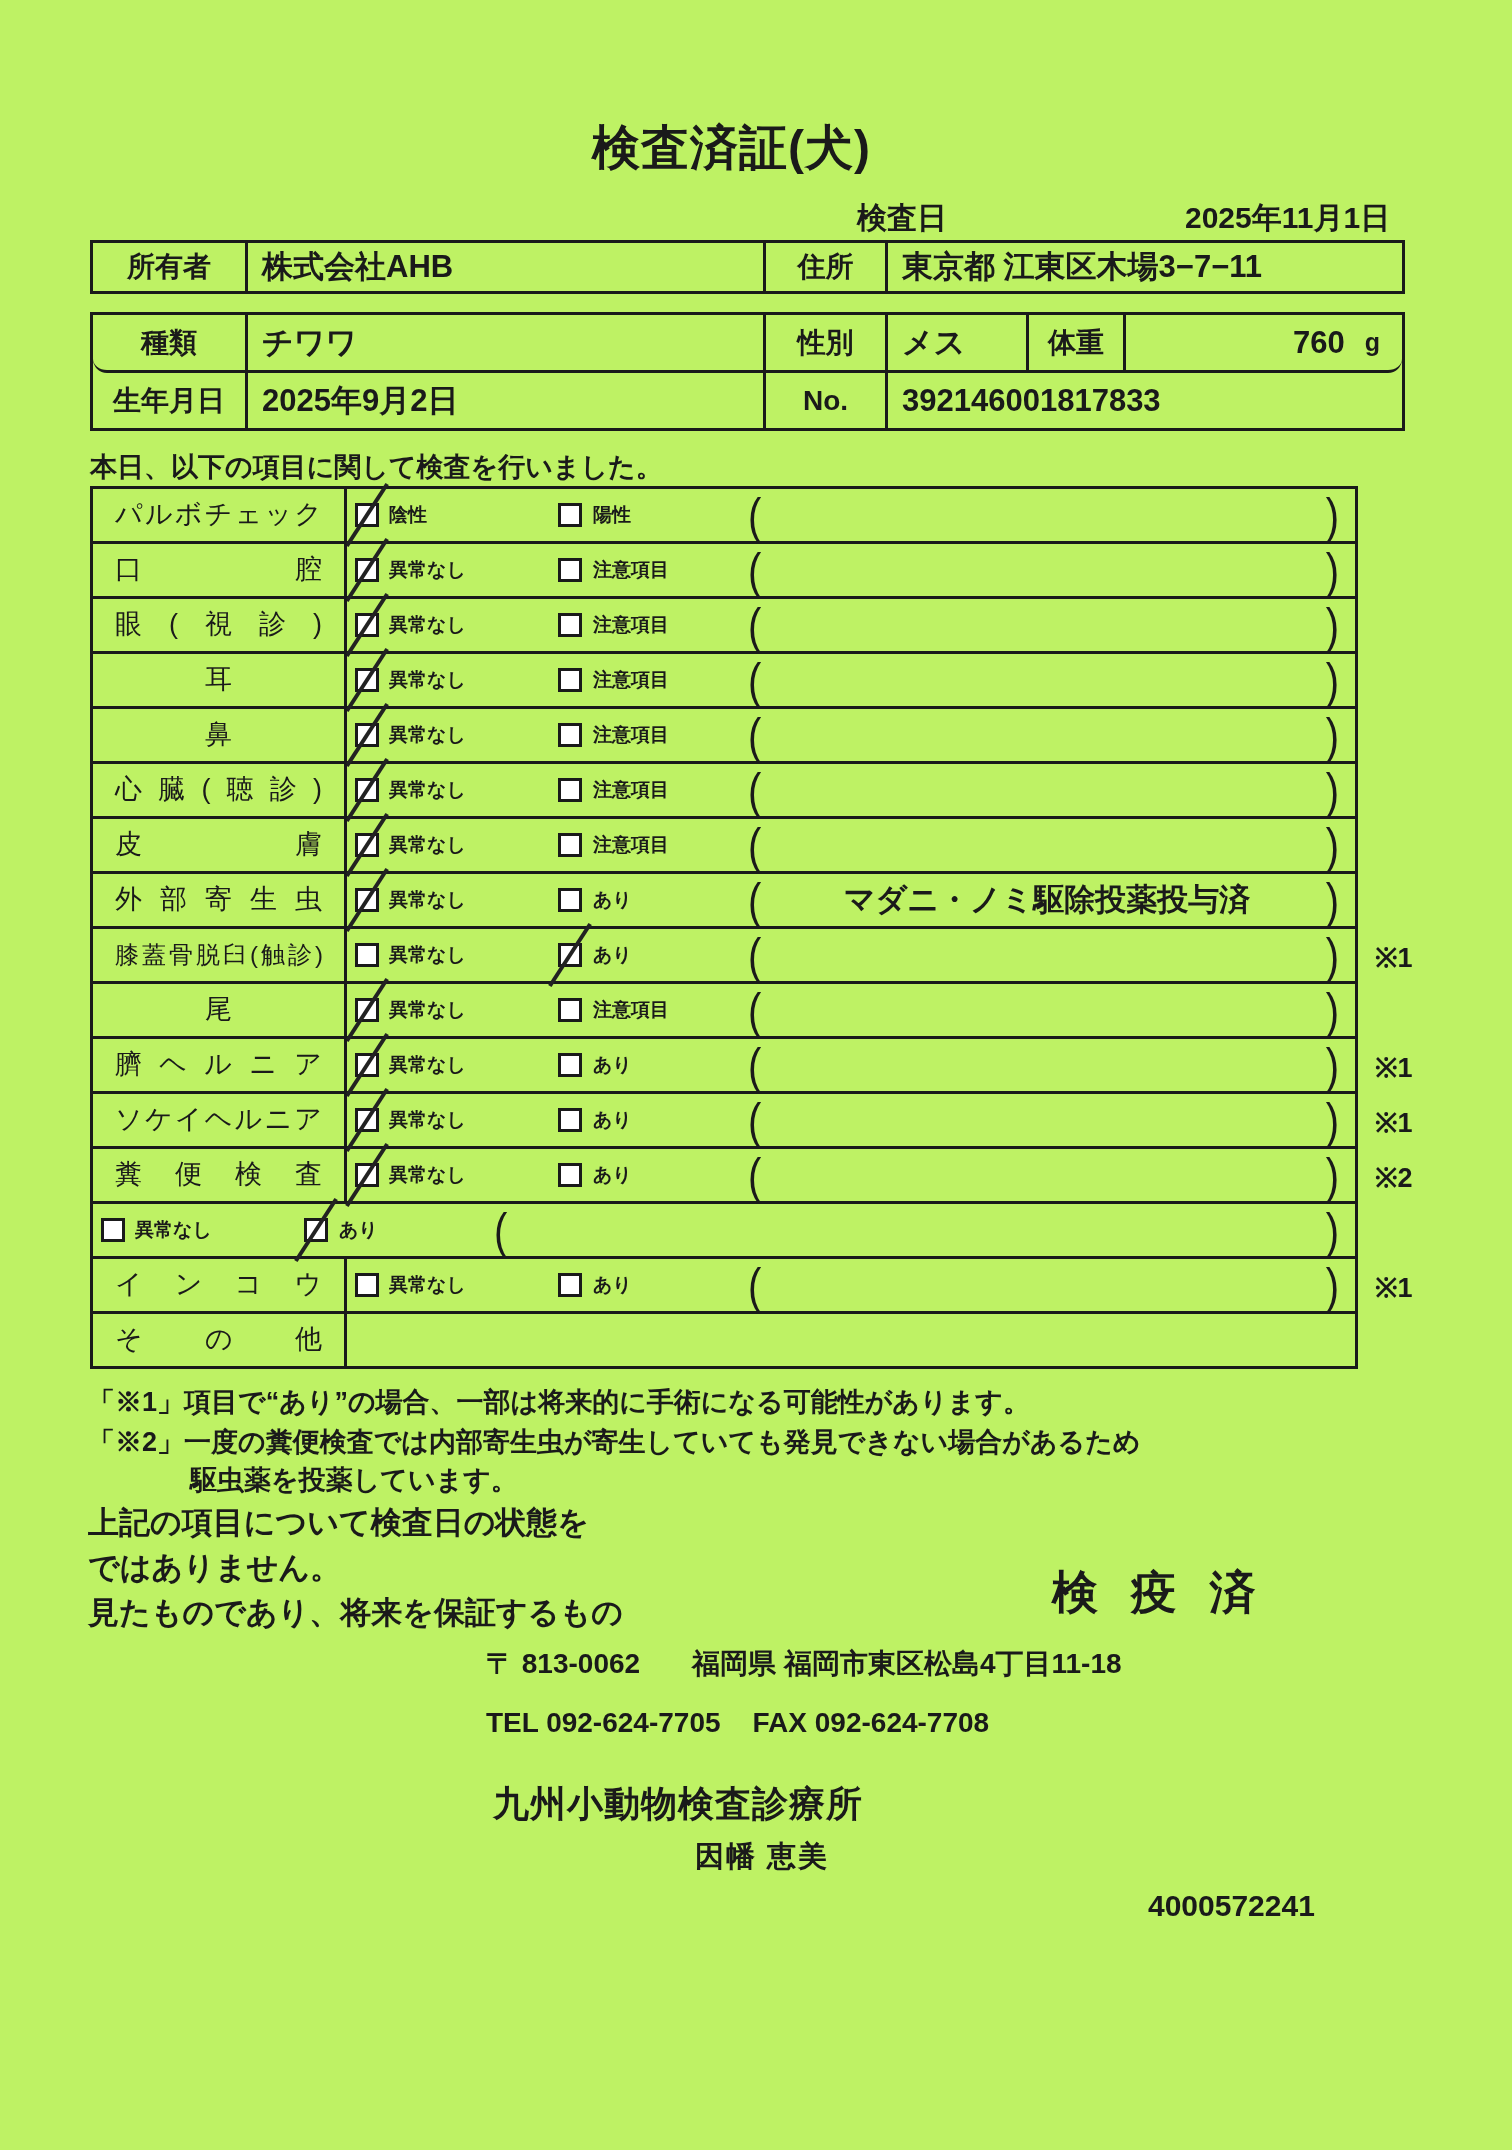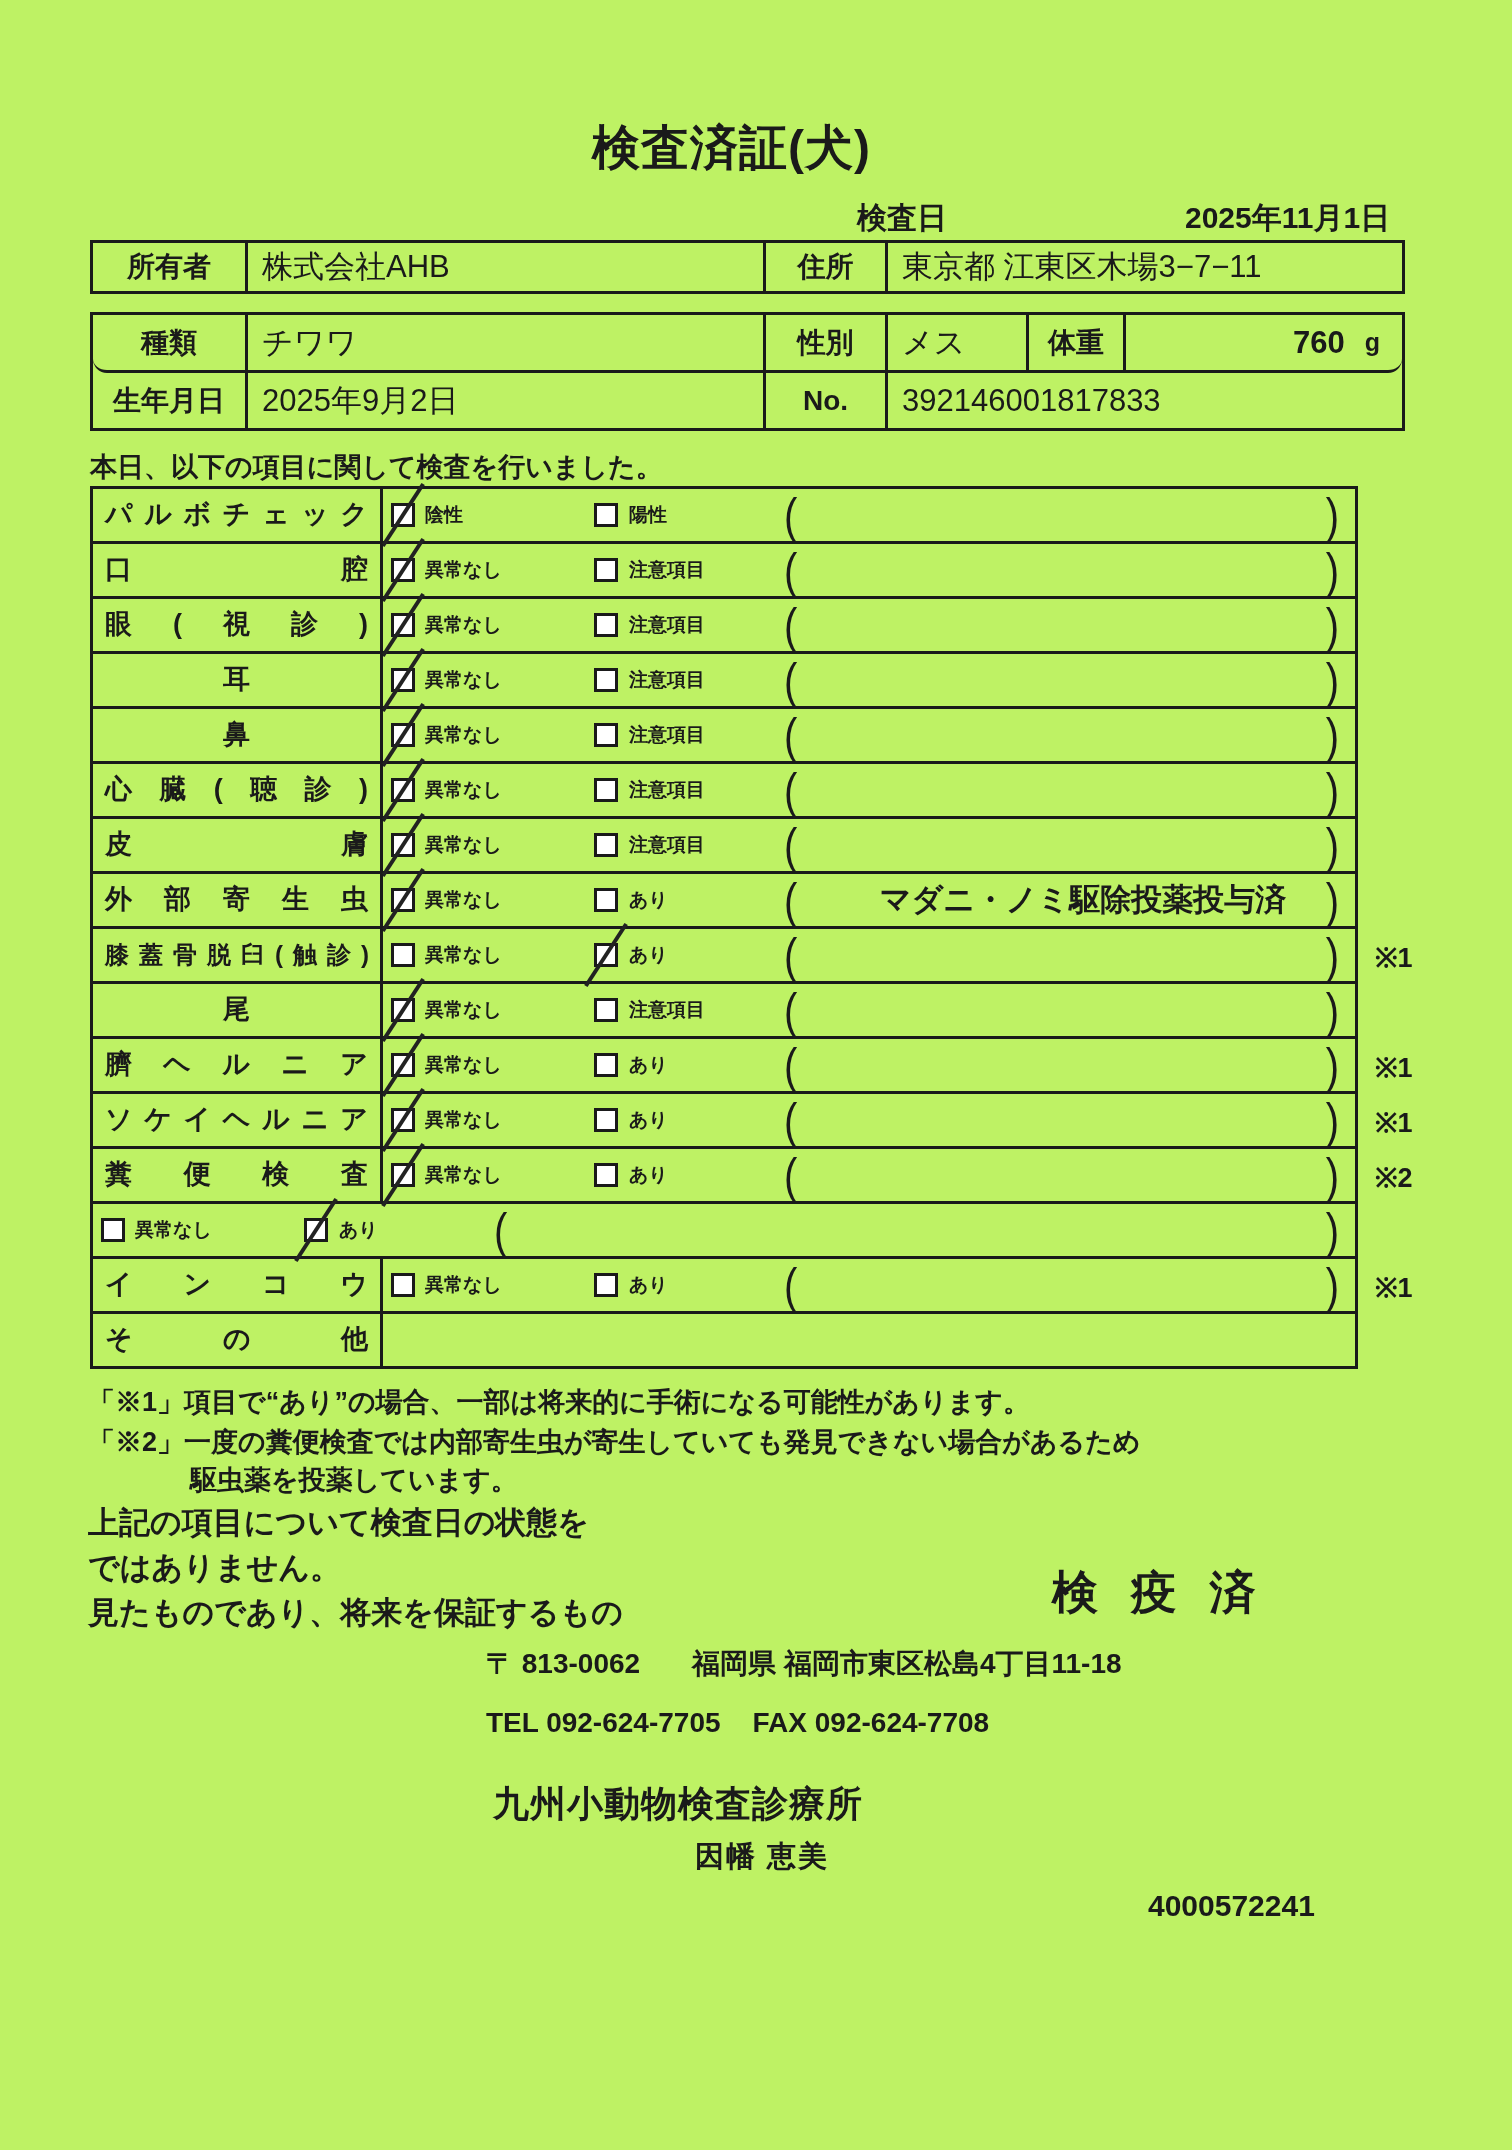--- a/index.html
+++ b/index.html
@@ -15,42 +15,42 @@
   #date-label { left:857px; top:198px; font-size:30px; font-weight:600; }
   #date-value { left:1185px; top:198px; font-size:30px; font-weight:600; }
 
   
   .htable { border:3px solid #1a1a1a; display:flex; flex-direction:column; }
   .hrow { display:flex; width:100%; flex:1; }
   .hrow.rule { border-bottom:3px solid #1a1a1a;border-radius:14px; }
   .cell { border-right:3px solid #1a1a1a; display:flex; align-items:center; height:100%; }
   .cell:last-child { border-right:none; }
   .cell.lab { justify-content:center; font-size:28px; font-weight:600; }
-  .cell.val { padding-left:14px; font-size:31px; font-weight:400; }
+  .cell.val { padding-left:14px; font-size:31px; font-weight:700; }
   #tableA { left:90px; top:240px; width:1315px; height:54px; }
   #tableB { left:90px; top:312px; width:1315px; height:119px; }
   .w-lab { width:155px; flex:none; }
   .w-val { width:518px; flex:none; }
   .w-lab2 { width:122px; flex:none; }
   .w-sex { width:141px; flex:none; }
   .w-wt  { width:97px; flex:none; }
   .flex1 { flex:1; }
   .weight-cell { justify-content:flex-end; padding-right:22px; font-size:31px; font-weight:600; }
   .weight-unit { font-size:25px; margin-left:20px; font-weight:600; }
 
   
   #intro { left:90px; top:449px; font-size:27px; font-weight:600; }
 
   
   #checklist-rows { left:90px; top:486px; width:1268px; border:3px solid #1a1a1a; }
   .crow { position:relative; height:55px; border-bottom:3px solid #1a1a1a; display:flex; overflow:visible; }
   .crow:last-child { border-bottom:none; height:52px; }
   .clabel {
-    width:290px; flex:none; border-right:3px solid #1a1a1a; height:100%;
-    font-size:27px; font-weight:700; line-height:50px; padding:0 12px;
+    width:254px; flex:none; border-right:3px solid #1a1a1a; height:100%;
+    font-size:27px; font-weight:400; line-height:50px; padding:0 22px;
     text-align:justify; text-align-last:justify; text-justify:inter-character;
     white-space:nowrap; overflow:hidden;
   }
   .clabel.center { text-align:center; text-align-last:center; }
   .clabel.tight { font-size:24px; letter-spacing:-1px; line-height:52px; }
   .cbody { position:relative; flex:1; height:100%; }
   .cb { position:absolute; top:14px; width:24px; height:24px; border:3px solid #1a1a1a; background:#fff; }
   .cb1 { left:8px; }
   .cb2 { left:211px; }
   .slash { position:absolute; left:7px; top:-28px; width:4px; height:74px; background:#222; transform:rotate(33deg); }

